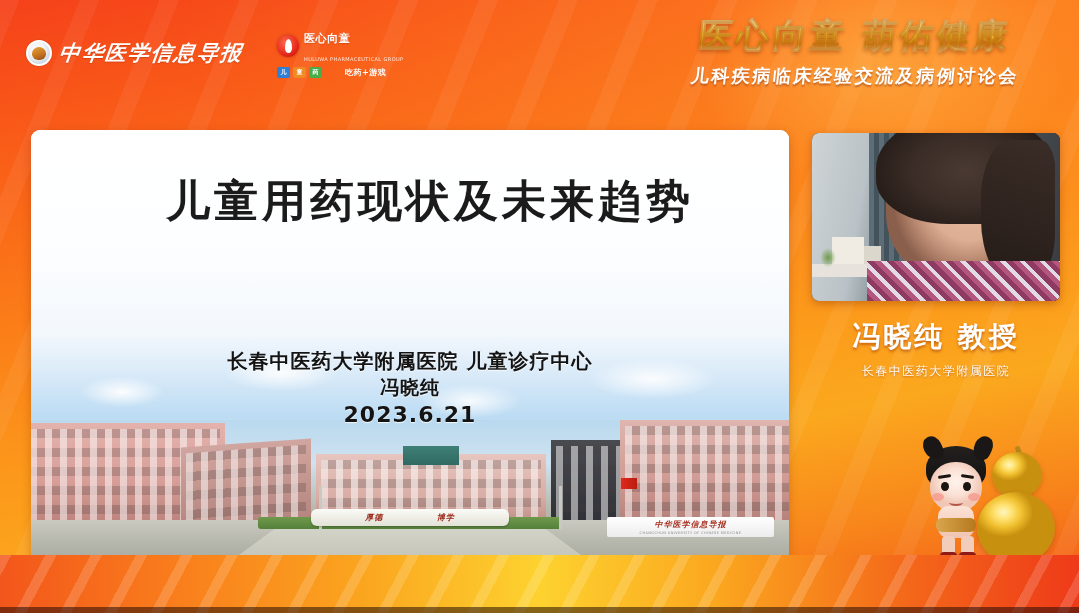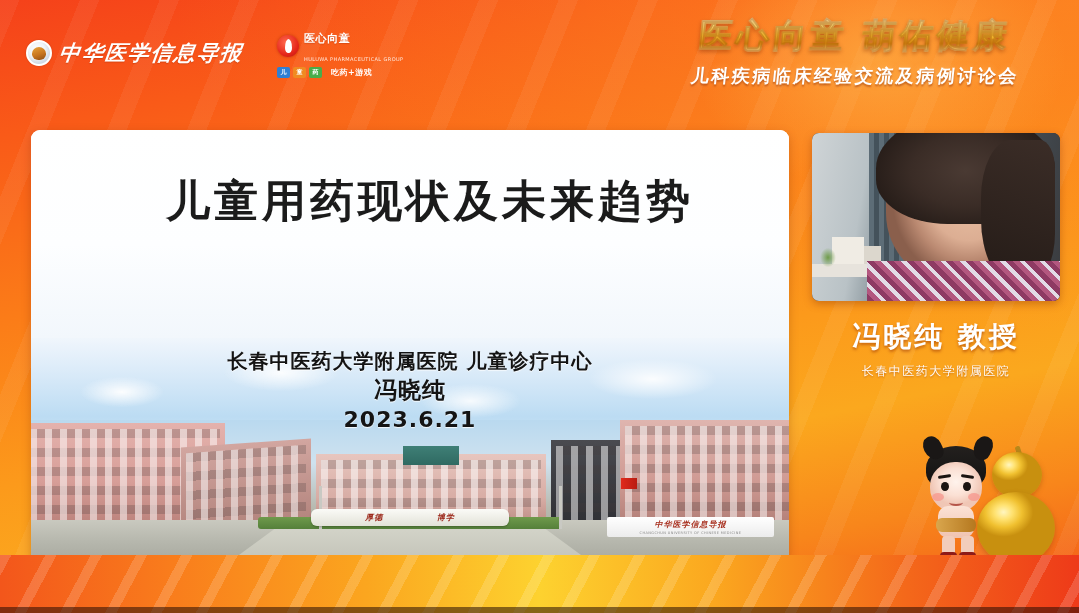--- a/index.html
+++ b/index.html
@@ -60,21 +60,21 @@
     content:""; position:absolute; left:8px; top:4px; width:7px; height:14px;
     border-radius:50% 50% 46% 46%/62% 62% 38% 38%; background:#fff;
   }
   .bTitle { font-size:11px; font-weight:700; color:#fff; letter-spacing:.6px; white-space:nowrap;
             text-shadow:0 1px 1px rgba(150,40,0,.3); }
   .bSub   { font-size:5px; color:rgba(255,255,255,.85); letter-spacing:.4px; white-space:nowrap; margin-top:1px; }
   .logoB .bot { display:flex; align-items:center; gap:3px; }
   .chip { width:13px; height:11px; border-radius:2px; font-size:6px; color:#fff; display:flex;
           align-items:center; justify-content:center; font-weight:700; }
   .chip.b { background:#2f7fd4; } .chip.o { background:#f08a22; } .chip.g { background:#49ac4b; }
-  .bot2 { font-size:8px; font-weight:700; color:#fff; letter-spacing:.5px; white-space:nowrap; margin-left:6px;}
+  .bot2 { font-size:8px; font-weight:700; color:#fff; letter-spacing:.5px; white-space:nowrap; margin-left:20px;}
 
   
   #banner { position:absolute; right:24px; top:14px; width:400px; text-align:center; }
   .bigGold {
     font-family:"DejaVu Serif","Liberation Serif",serif;
     font-size:33px; font-weight:900; letter-spacing:4px; white-space:nowrap;
     background:linear-gradient(180deg,#fffbe0 0%,#ffe489 22%,#f8c033 48%,#e29314 66%,#ffe9a6 86%,#f6b52b 100%);
     -webkit-background-clip:text; background-clip:text; color:transparent;
     -webkit-text-stroke:0.7px rgba(150,70,0,.45);
     filter:drop-shadow(0 2px 2px rgba(120,35,0,.45));
@@ -154,21 +154,21 @@
 
   .slideTitle {
     position:absolute; left:0; right:0; top:42px; text-align:center;
     font-size:44px; font-weight:900; color:#1b1b1b; letter-spacing:4px;
     font-family:"DejaVu Sans","Liberation Sans",sans-serif;
     padding-left:40px;
   }
   .slideSubs { position:absolute; left:0; right:0; top:218px; text-align:center; }
   .slideSubs div { color:#141414; font-weight:700; letter-spacing:1px; line-height:1.33;
                    text-shadow:0 1px 1px rgba(255,255,255,.85); }
-  .s1 { font-size:20px; } .s2 { font-size:20px; } .s3 { font-size:23px; } .s4 { font-size:22px; }
+  .s1 { font-size:20px; } .s2 { font-size:20px; } .s3 { font-size:19px; } .s4 { font-size:22px; }
 
   
   #video {
     position:absolute; left:812px; top:133px; width:248px; height:168px;
     border-radius:7px; overflow:hidden; background:#2a2420;
     box-shadow:0 3px 9px rgba(120,35,0,.35);
   }
   .vroom { position:absolute; inset:0;
     background:linear-gradient(100deg,#cfd4d6 0%,#b9c2c6 22%,#6d7b83 40%,#4c5a63 58%,#3a3b3e 100%); }
   .curtain { position:absolute; left:23%; top:0; width:20%; height:100%;

